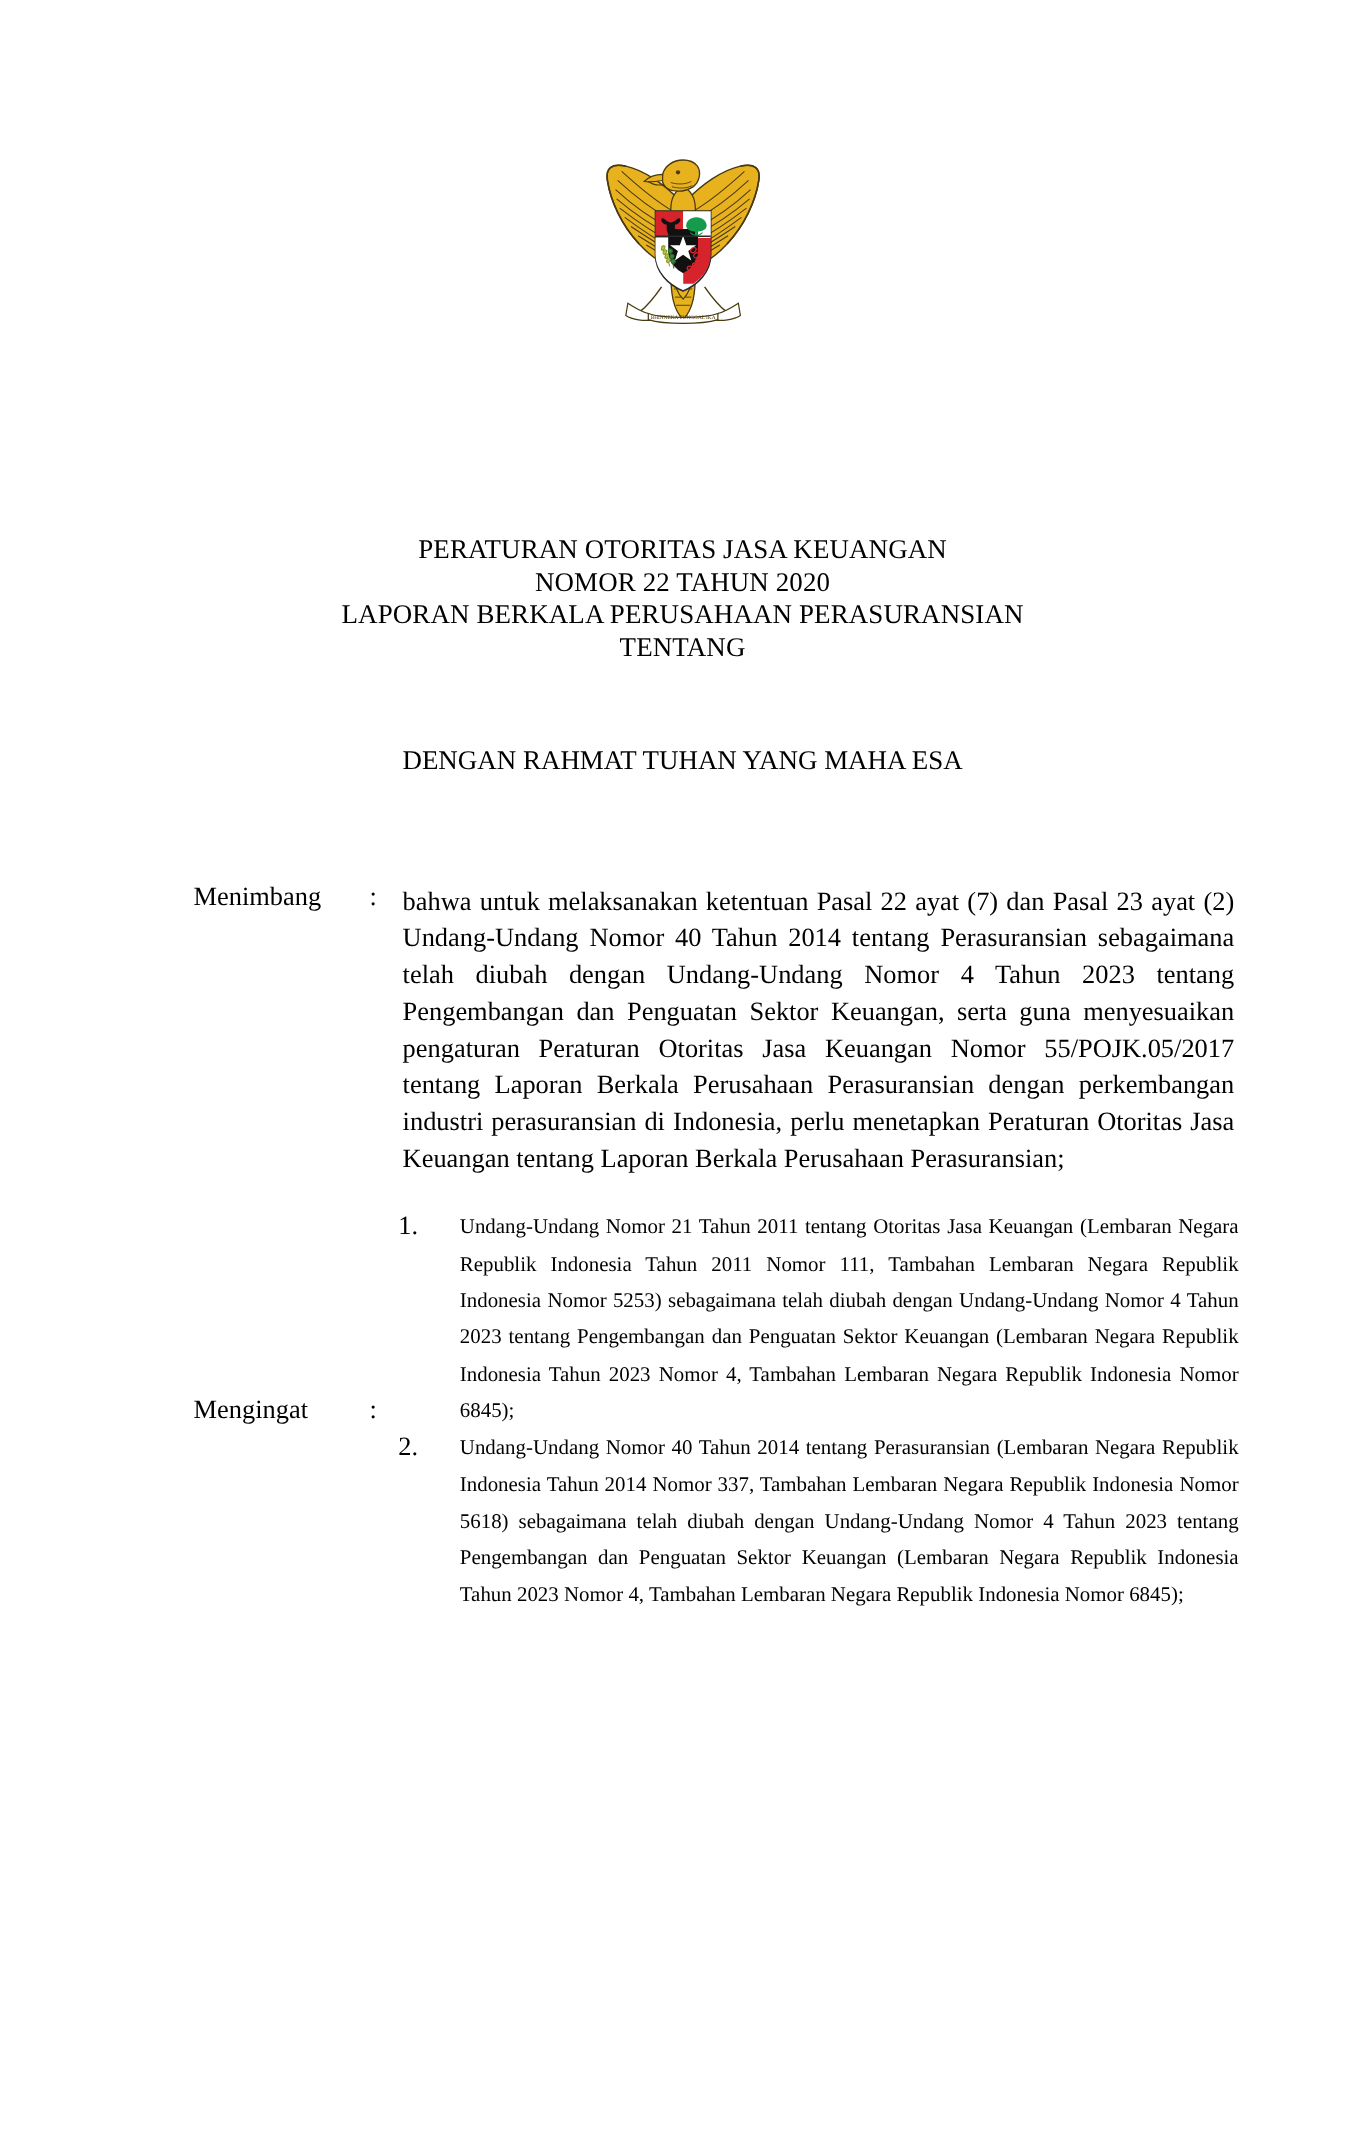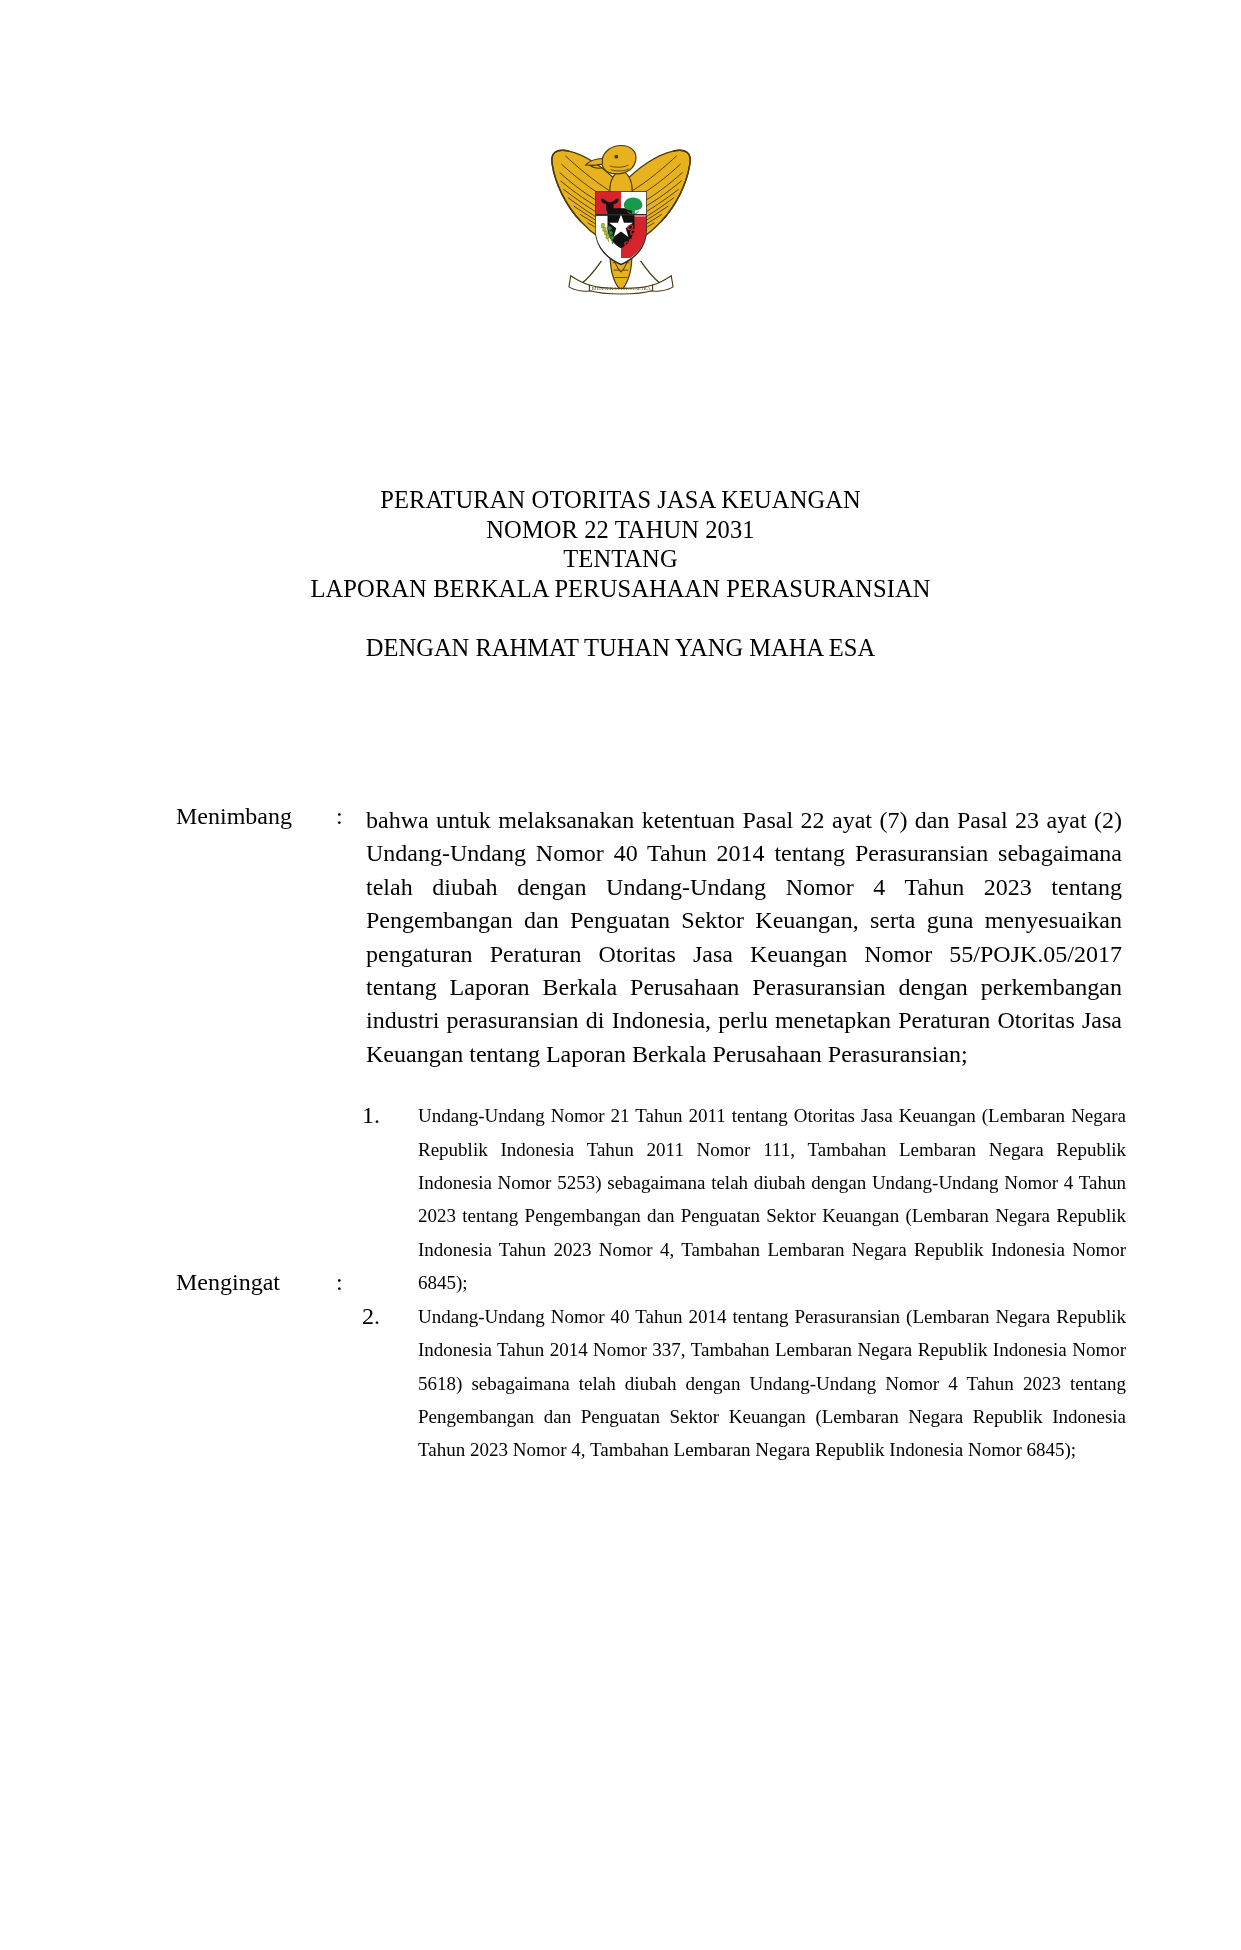--- a/index.html
+++ b/index.html
@@ -53,20 +53,21 @@
     letter-spacing: 0.1px;
     white-space: nowrap;
   }
   .gap-line {
     height: 29.5px;
   }
   .subtitle-line {
     font-size: 24.5px;
     line-height: 29.5px;
     white-space: nowrap;
+    margin-top: 44px;
   }
 
   
   .clauses {
     position: absolute;
     top: 800px;
     left: 0;
     width: 1241px;
     padding-left: 28px;
   }
@@ -240,23 +241,23 @@
           <ellipse cx="107" cy="142" rx="3" ry="2.1" transform="rotate(20 107 142)"></ellipse>
         </g>
 
         <path d="M73 110.5 L127 110.5" stroke="#2a2a2a" stroke-width="1.5"></path>
       </g>
     </svg>
   </div>
 
   <div class="title-block">
     <div class="title-line">PERATURAN OTORITAS JASA KEUANGAN</div>
-    <div class="title-line">NOMOR 22 TAHUN 2031</div>
+    <div class="title-line">NOMOR 22 TAHUN 2020</div>
+    <div class="title-line">LAPORAN BERKALA PERUSAHAAN PERASURANSIAN</div>
     <div class="title-line">TENTANG</div>
-    <div class="title-line">LAPORAN BERKALA PERUSAHAAN PERASURANSIAN</div>
     <div class="gap-line"></div>
     <div class="subtitle-line">DENGAN RAHMAT TUHAN YANG MAHA ESA</div>
     <div class="gap-line"></div>
   </div>
 
   <div class="clauses">
 
     <div class="clause-row">
       <div class="clause-label">Menimbang</div>
       <div class="clause-colon">:</div>

